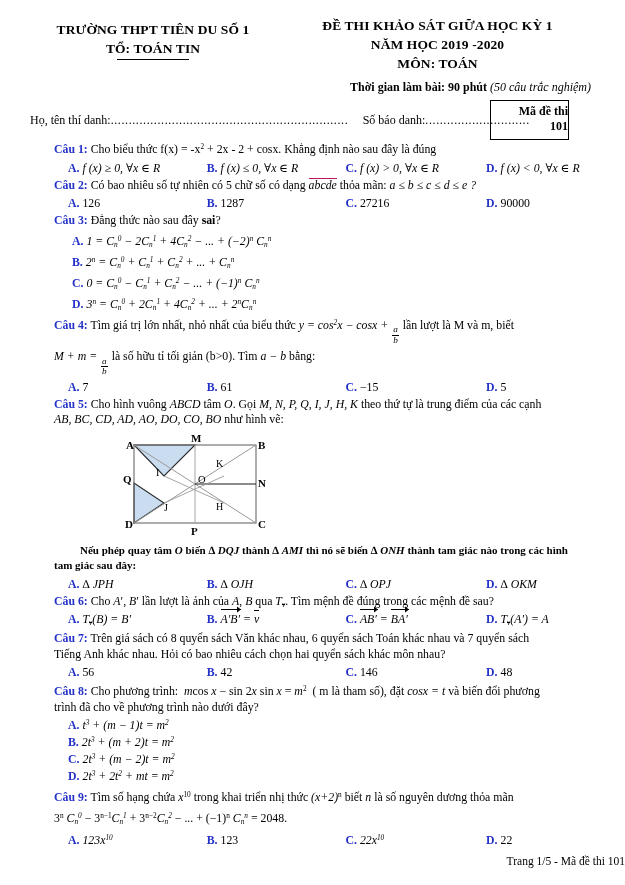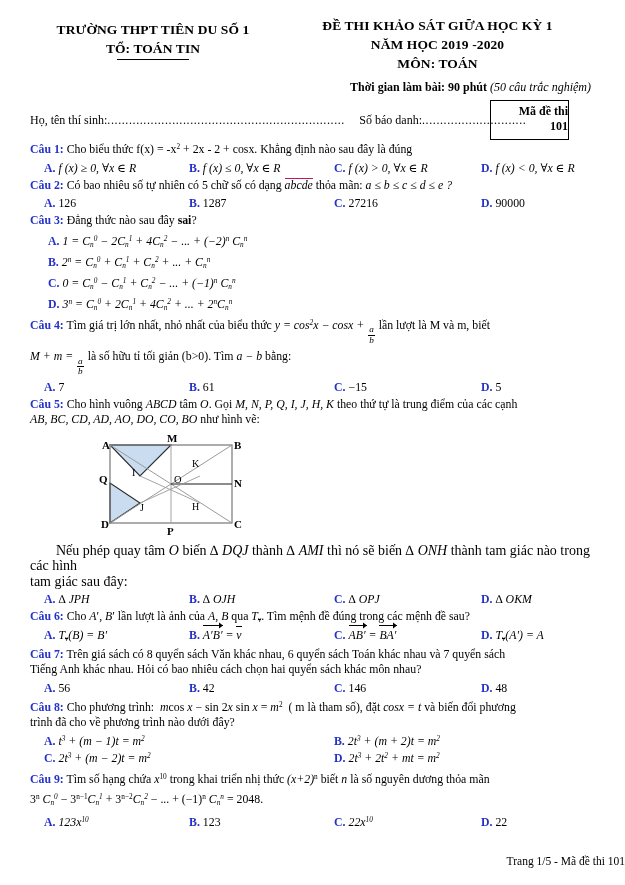--- a/index.html
+++ b/index.html
@@ -94,20 +94,21 @@
   .dotfill.a { width: 252px; }
   .dotfill.b { width: 118px; }
 
   
   .body-area {
     padding: 0 28px 0 30px;
     margin-top: 14px;
   }
   .q {
     margin-bottom: 2px;
+    margin-left: 24px;
   }
   .qtext {
     font-size: 11.8px;
     line-height: 15.5px;
     text-align: left;
   }
   .qlabel {
     color: #2432c8;
     font-weight: bold;
   }
@@ -203,23 +204,24 @@
 
   
   .figure-wrap {
     position: relative;
     height: 112px;
     margin-top: 3px;
   }
   .fig-svg { position: absolute; left: 52px; top: 0px; }
 
   .post-fig {
-    font-size: 14px;
+    font-size: 11px;
     line-height: 15.5px;
     text-indent: 26px;
+    font-weight: bold;
   }
 
   .footer {
     position: absolute;
     left: 0; right: 0;
     bottom: 18px;
     text-align: right;
     font-size: 11.5px;
     padding-left: 160px;
   }
@@ -245,21 +247,21 @@
       </div>
     </div>
   </div>
 
   <div class="code-box">
     <div>Mã đề thi</div>
     <div>101</div>
   </div>
 
   <div class="id-row">
-    <span>Họ, tên thí sinh:</span>
+    <span>Họ, tên thí danh:</span>
     <span class="dotfill a">..................................................................</span>
     <span>Số báo danh:</span>
     <span class="dotfill b">.............................</span>
   </div>
 
   <div class="body-area">
 
     <div class="q">
       <div class="qtext">
         <span class="qlabel">Câu 1:</span>

